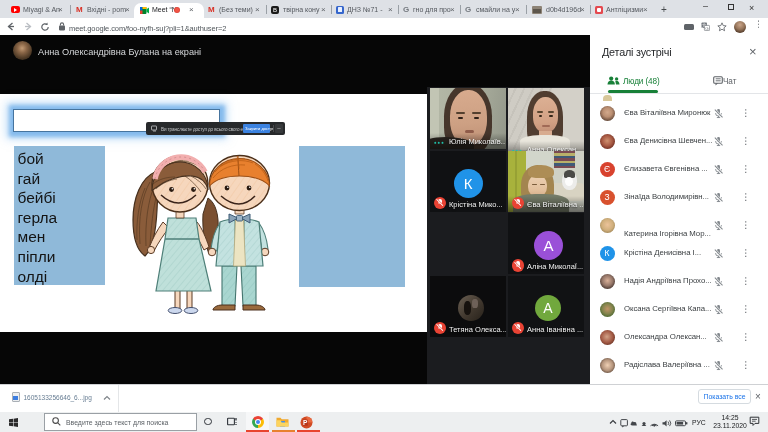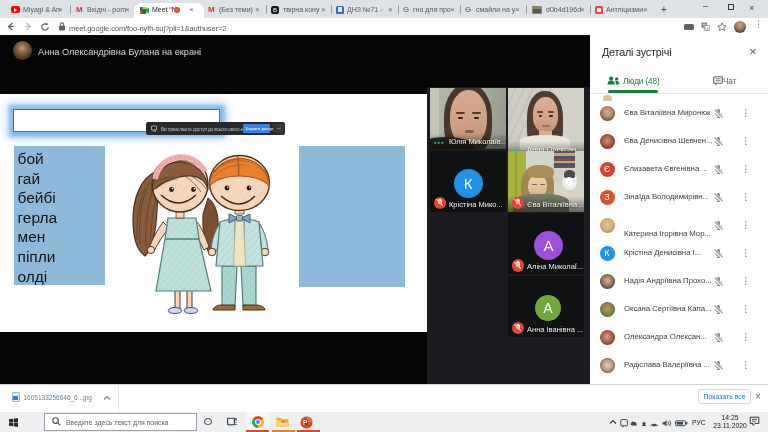--- a/index.html
+++ b/index.html
@@ -280,20 +280,27 @@
     <div style="left:19px;bottom:3px;font-size:7.5px;color:#f2f2f2;white-space:nowrap;text-shadow:0 1px 2px rgba(0,0,0,.8);">Єва Віталіївна ...</div>
   </div>
 
 
   <div style="left:508px;top:213px;width:76px;height:61px;overflow:hidden;background:#101113;">
     <div style="left:26px;top:18px;width:29px;height:29px;border-radius:50%;background:#9a50d8;color:#fff;font-size:15px;text-align:center;line-height:29px;">А</div>
     <div class="mic"></div>
     <div style="left:19px;bottom:3px;font-size:7.5px;color:#f2f2f2;white-space:nowrap;text-shadow:0 1px 2px rgba(0,0,0,.8);">Аліна МиколаЇ...</div>
   </div>
 
+  <div style="left:430px;top:275.5px;width:76px;height:61px;overflow:hidden;background:#0c0c0d;">
+    <div style="left:28px;top:19px;width:26px;height:26px;border-radius:50%;background:linear-gradient(135deg,#6a5f52 0%,#41382e 55%,#27211a 100%);"></div>
+    <div style="left:34px;top:25px;width:7px;height:14px;background:#17120e;border-radius:40%;"></div>
+    <div style="left:42px;top:23px;width:6px;height:9px;background:#6e6158;border-radius:40%;"></div>
+    <div class="mic"></div>
+    <div style="left:19px;bottom:3px;font-size:7.5px;color:#f2f2f2;white-space:nowrap;text-shadow:0 1px 2px rgba(0,0,0,.8);">Тетяна Олекса...</div>
+  </div>
 
   <div style="left:508px;top:275.5px;width:76px;height:61px;overflow:hidden;background:#111214;">
     <div style="left:27px;top:19px;width:26px;height:26px;border-radius:50%;background:#71a83d;color:#fff;font-size:14px;text-align:center;line-height:26px;">А</div>
     <div class="mic"></div>
     <div style="left:19px;bottom:3px;font-size:7.5px;color:#f2f2f2;white-space:nowrap;text-shadow:0 1px 2px rgba(0,0,0,.8);">Анна Іванівна ...</div>
   </div>
 </div>
 <div id="sidebar" style="left:590px;top:35px;width:178px;height:350px;background:#fff;"></div>
 <div id="sidebarcontent" style="left:0;top:0;width:768px;height:432px;">
   <div style="left:602px;top:46px;font-size:10.8px;letter-spacing:-0.2px;color:#26282b;">Деталі зустрічі</div>

